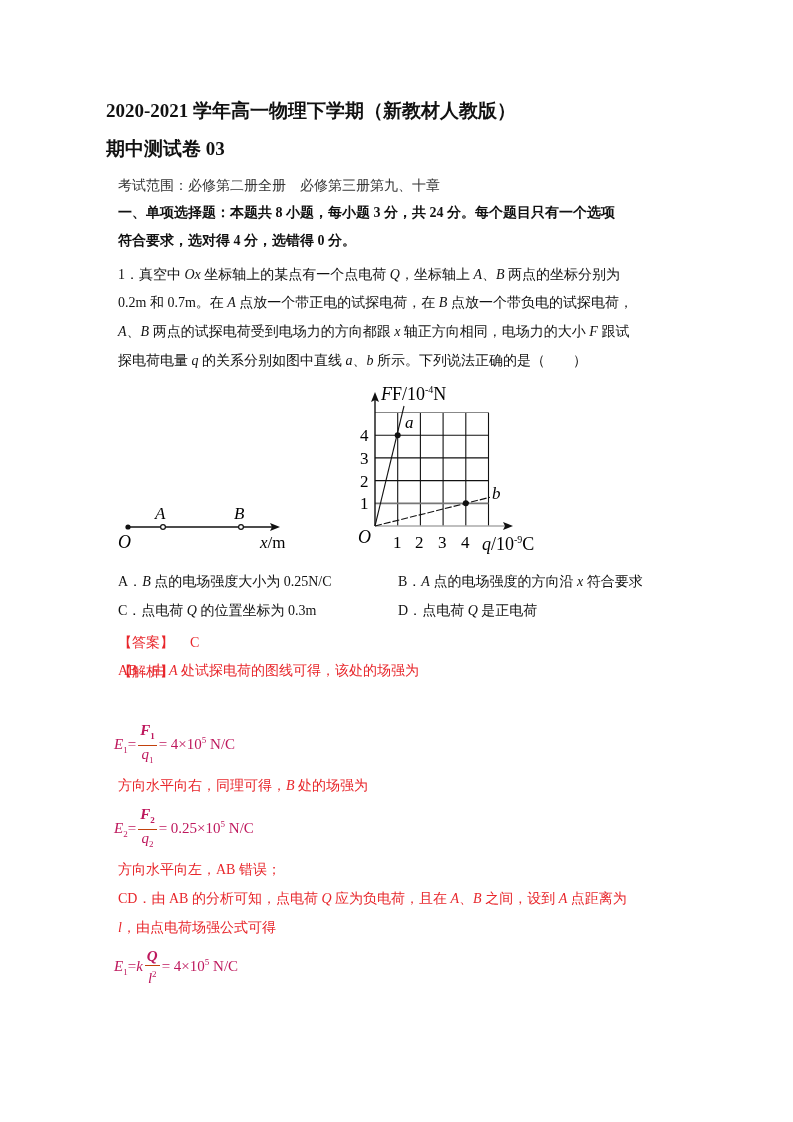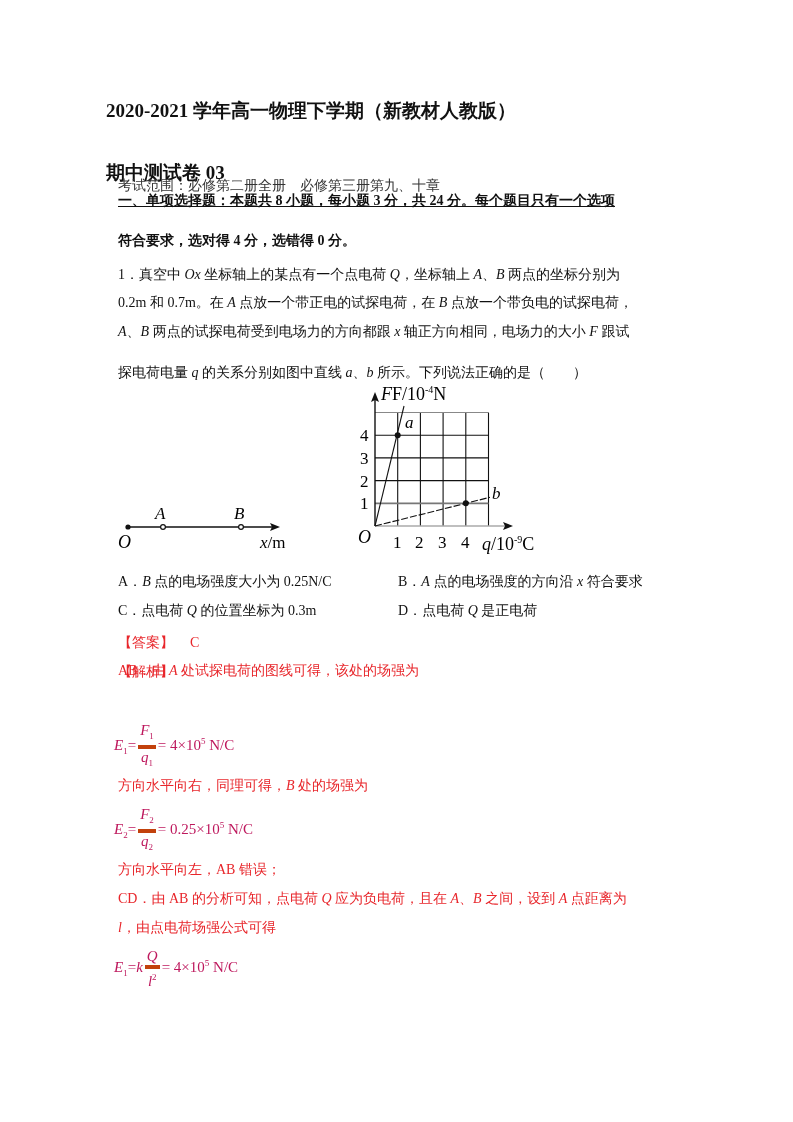--- a/index.html
+++ b/index.html
@@ -5,47 +5,47 @@
   html,body{margin:0;padding:0;background:#fff;}
   body{width:793px;height:1122px;position:relative;overflow:hidden;
        font-family:"Liberation Serif","DejaVu Serif",serif;color:#111;}
   .abs{position:absolute;white-space:nowrap;}
   .title{font-weight:bold;font-size:19px;left:106px;}
   .body{font-size:14px;left:118px;}
   .bold{font-weight:bold;}
   .red{color:#e8262b;}
   i{font-style:italic;margin-top:36px;}
   .frac{display:inline-block;vertical-align:middle;text-align:center;margin:0 2px;}
-  .frac .num{display:block;border-bottom:4px solid #c2410c;padding:0 2px;line-height:17px;}
+  .frac .num{display:block;border-bottom:1px solid #c2410c;padding:0 2px;line-height:17px;font-weight:bold;}
   .frac .den{display:block;line-height:17px;}
   .eq{font-size:15px;left:114px;color:#be185d;}
   sub{font-size:9px;}
   sup{font-size:9px;}
   svg text{font-family:"Liberation Serif","DejaVu Serif",serif;}
 </style>
 </head>
 <body>
 
 <div class="abs title" style="top:98px;">2020-2021 学年高一物理下学期（新教材人教版）</div>
-<div class="abs title" style="top:136px;margin-top:24px;">期中测试卷 03</div>
+<div class="abs title" style="top:136px;">期中测试卷 03</div>
 
 <div class="abs body" style="top:177px;color:#333;font-family:Liberation Mono, monospace;">考试范围：必修第二册全册　必修第三册第九、十章</div>
-<div class="abs body bold" style="top:192px;text-decoration:underline;">一、单项选择题：本题共 8 小题，每小题 3 分，共 24 分。每个题目只有一个选项</div>
+<div class="abs body bold" style="top:204px;">一、单项选择题：本题共 8 小题，每小题 3 分，共 24 分。每个题目只有一个选项</div>
 <div class="abs body bold" style="top:232px;">符合要求，选对得 4 分，选错得 0 分。</div>
 
 <div class="abs body" style="top:266px;">
   <span>1．</span><span>真空中 </span><i>Ox</i><span> 坐标轴上的某点有一个点电荷 </span><i>Q</i><span>，坐标轴上 </span><i>A</i><span>、</span><i>B</i><span> 两点的坐标分别为</span>
 </div>
 <div class="abs body" style="top:294px;">
   <span>0.2m 和 0.7m。在 </span><i>A</i><span> 点放一个带正电的试探电荷，在 </span><i>B</i><span> 点放一个带负电的试探电荷，</span>
 </div>
 <div class="abs body" style="top:323px;">
   <i>A</i><span>、</span><i>B</i><span> 两点的试探电荷受到电场力的方向都跟 </span><i>x</i><span> 轴正方向相同，电场力的大小 </span><i>F</i><span> 跟试</span>
 </div>
-<div class="abs body" style="top:364px;">
+<div class="abs body" style="top:352px;">
   <span>探电荷电量 </span><i>q</i><span> 的关系分别如图中直线 </span><i>a</i><span>、</span><i>b</i><span> 所示。下列说法正确的是（　　）</span>
 </div>
 
 <svg class="abs" style="left:110px;top:495px;" width="200" height="60">
   <line x1="18" y1="32" x2="165" y2="32" stroke="#111" stroke-width="1.3"></line>
   <polygon points="170,32 160,28 162,32 160,36" fill="#111"></polygon>
   <circle cx="18" cy="32" r="2.6" fill="#111"></circle>
   <circle cx="53" cy="32" r="2.4" fill="#fff" stroke="#111" stroke-width="1.2"></circle>
   <circle cx="131" cy="32" r="2.4" fill="#fff" stroke="#111" stroke-width="1.2"></circle>
   <text x="8" y="53" font-size="18" font-style="italic">O</text>

